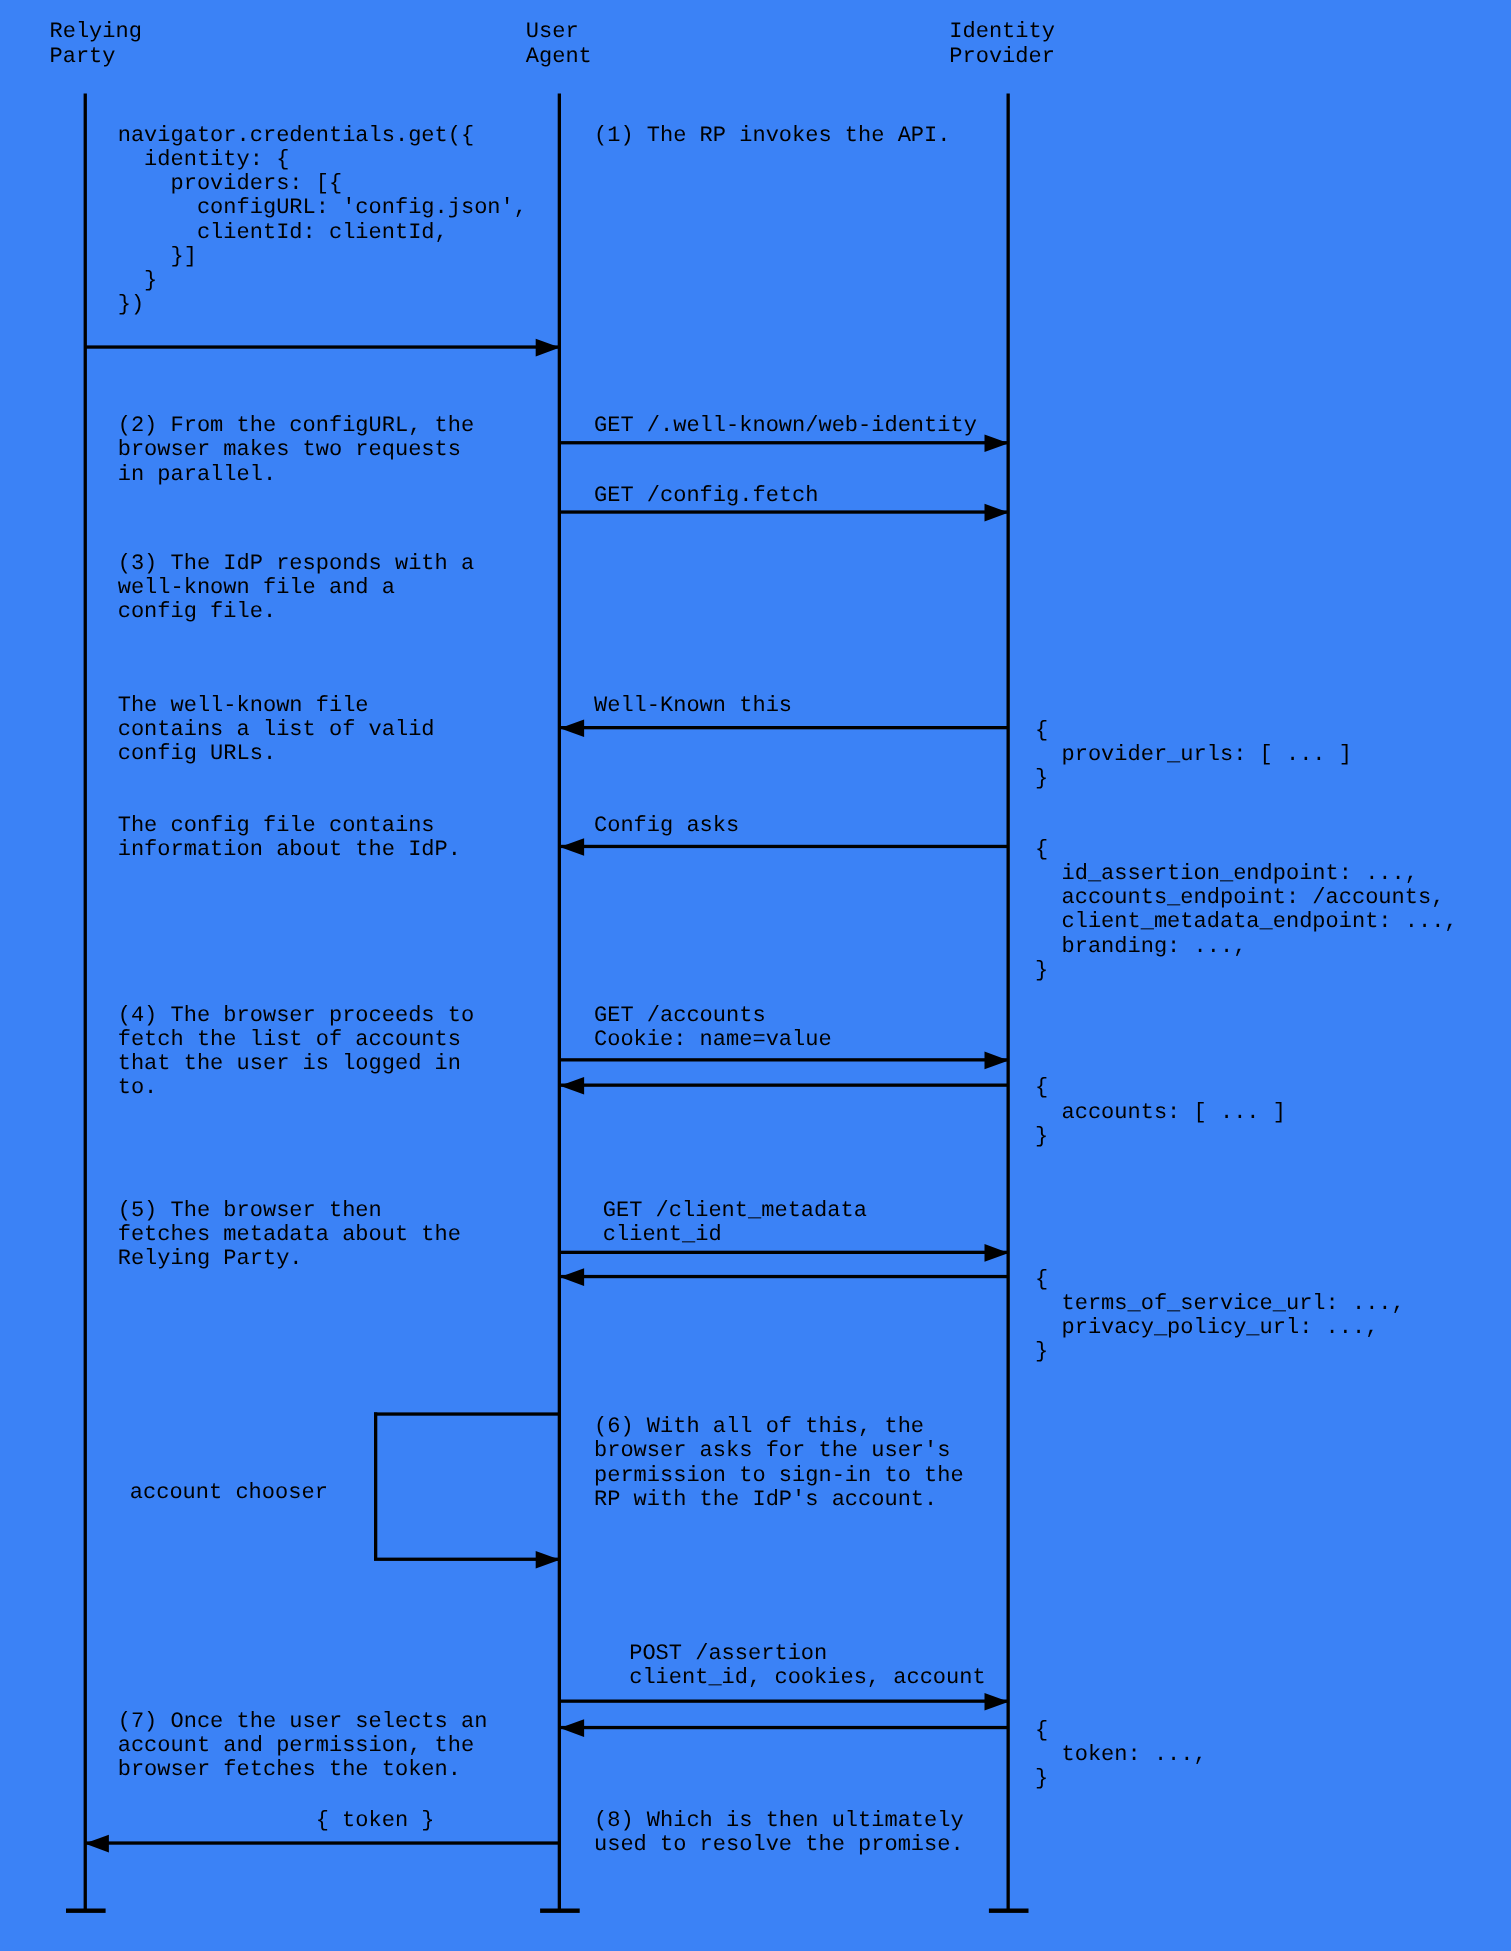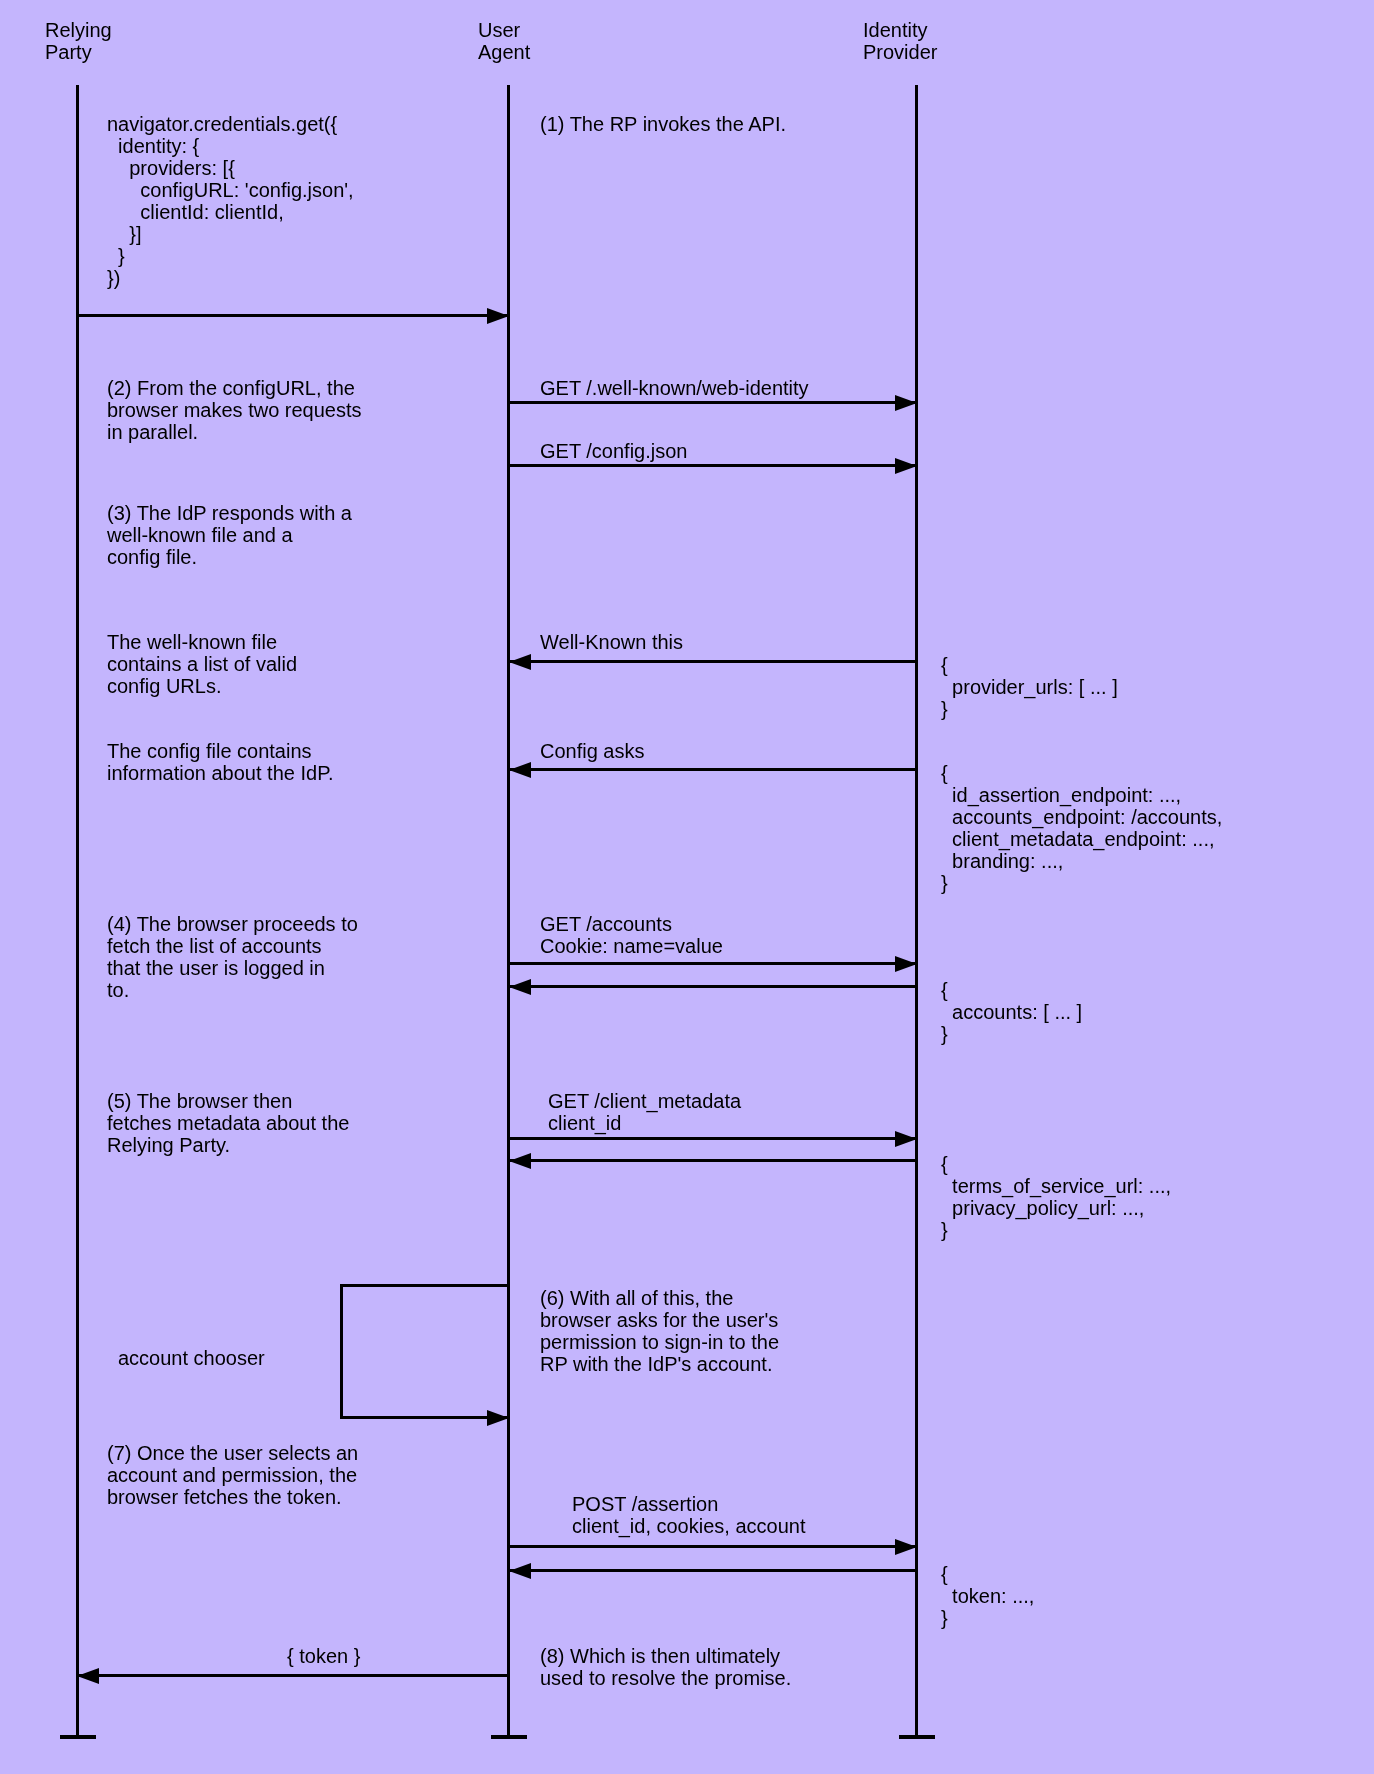--- a/index.html
+++ b/index.html
@@ -1,18 +1,18 @@
 <!DOCTYPE html>
 <html><head>
 <meta charset="utf-8">
 <style>
   html,body{margin:0;padding:0;background:#fff}
   .diagram{
-    position:relative;width:1374px;height:1774px;background:#c4b5fd;
-    font-family:Liberation Sans, sans-serif;
+    position:relative;width:1374px;height:1774px;background:#3b82f6;
+    font-family:Liberation Mono, monospace;
     font-size:20px;line-height:22px;color:#000;
   }
   .t{position:absolute;white-space:pre}
   .vline{position:absolute;width:3px;background:#000}
   .hline{position:absolute;height:3px;background:#000}
   .foot{position:absolute;width:36px;height:4px;background:#000}
   .arrow{position:absolute;height:3px;background:#000}
   .head-r::after{
     content:"";position:absolute;right:-1px;top:50%;transform:translateY(-50%);
     width:0;height:0;border-left:22px solid #000;
@@ -50,21 +50,21 @@
   }
 })</div>
   <div class="t" style="left:540px;top:113px">(1) The RP invokes the API.</div>
   <div class="arrow head-r" style="left:78px;top:314px;width:430px"></div>
 
   <div class="t" style="left:107px;top:377px">(2) From the configURL, the
 browser makes two requests
 in parallel.</div>
   <div class="t" style="left:540px;top:377px">GET /.well-known/web-identity</div>
   <div class="arrow head-r" style="left:510px;top:401px;width:406px"></div>
-  <div class="t" style="left:540px;top:440px">GET /config.json</div>
+  <div class="t" style="left:540px;top:440px">GET /config.fetch</div>
   <div class="arrow head-r" style="left:510px;top:464px;width:406px"></div>
 
   <div class="t" style="left:107px;top:502px">(3) The IdP responds with a
 well-known file and a
 config file.</div>
   <div class="t" style="left:107px;top:631px">The well-known file
 contains a list of valid
 config URLs.</div>
   <div class="t" style="left:540px;top:631px">Well-Known this</div>
   <div class="arrow head-l" style="left:510px;top:660px;width:406px"></div>
@@ -109,21 +109,21 @@
 
   <div class="hline" style="left:340px;top:1284px;width:168px"></div>
   <div class="vline" style="left:340px;top:1284px;height:134px"></div>
   <div class="arrow head-r" style="left:340px;top:1416px;width:168px"></div>
   <div class="t" style="left:118px;top:1347px">account chooser</div>
   <div class="t" style="left:540px;top:1287px">(6) With all of this, the
 browser asks for the user's
 permission to sign-in to the
 RP with the IdP's account.</div>
 
-  <div class="t" style="left:107px;top:1442px">(7) Once the user selects an
+  <div class="t" style="left:107px;top:1555px">(7) Once the user selects an
 account and permission, the
 browser fetches the token.</div>
   <div class="t" style="left:572px;top:1493px">POST /assertion
 client_id, cookies, account</div>
   <div class="arrow head-r" style="left:510px;top:1545px;width:406px"></div>
   <div class="arrow head-l" style="left:510px;top:1569px;width:406px"></div>
   <div class="t" style="left:941px;top:1563px">{
   token: ...,
 }</div>
 

